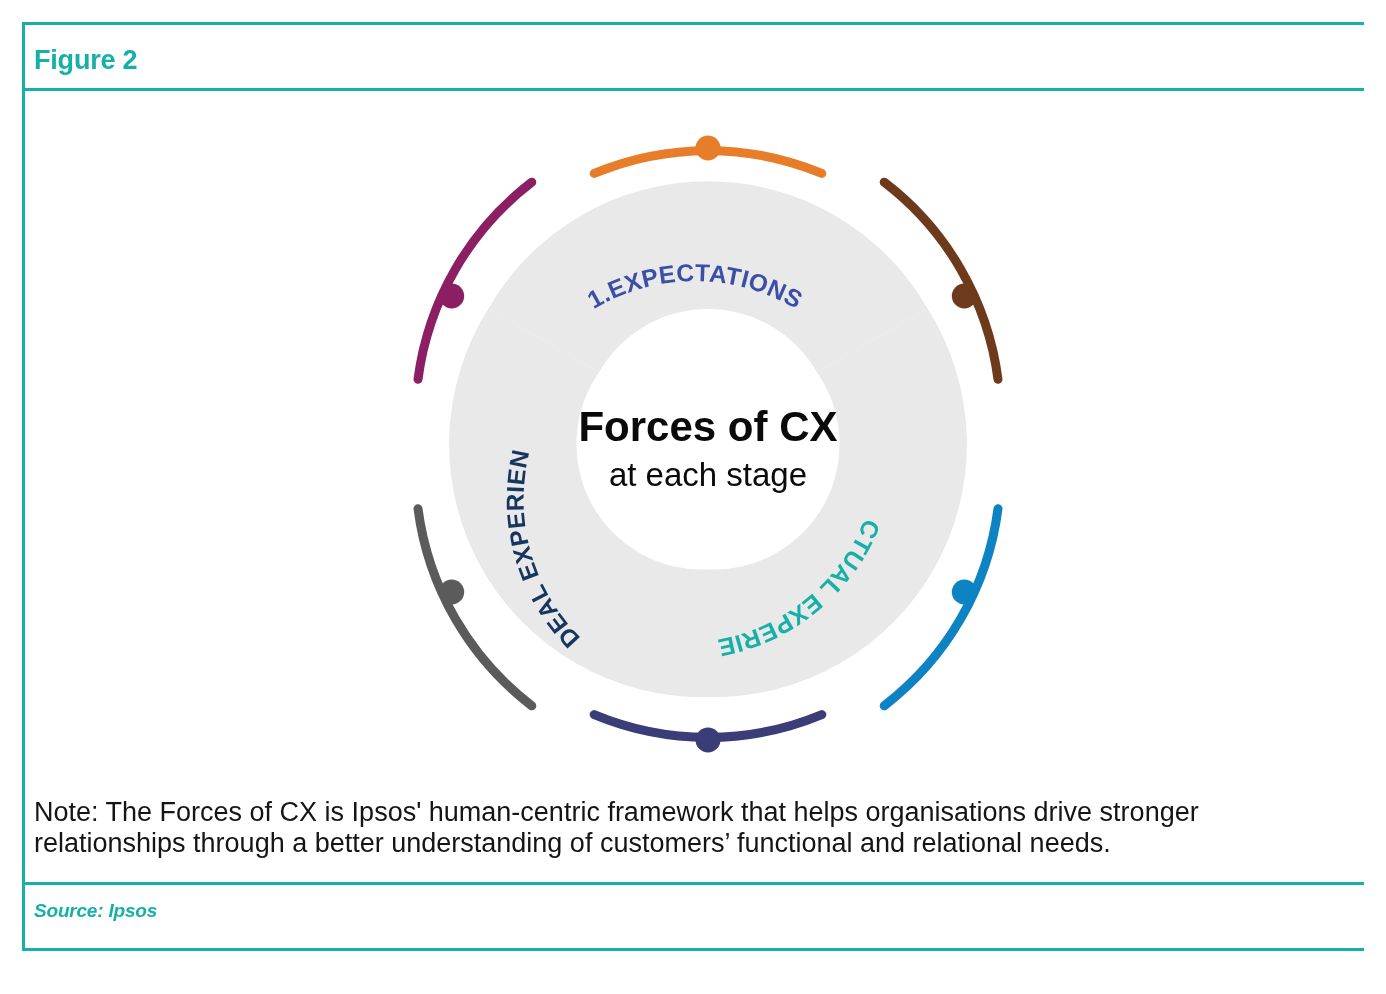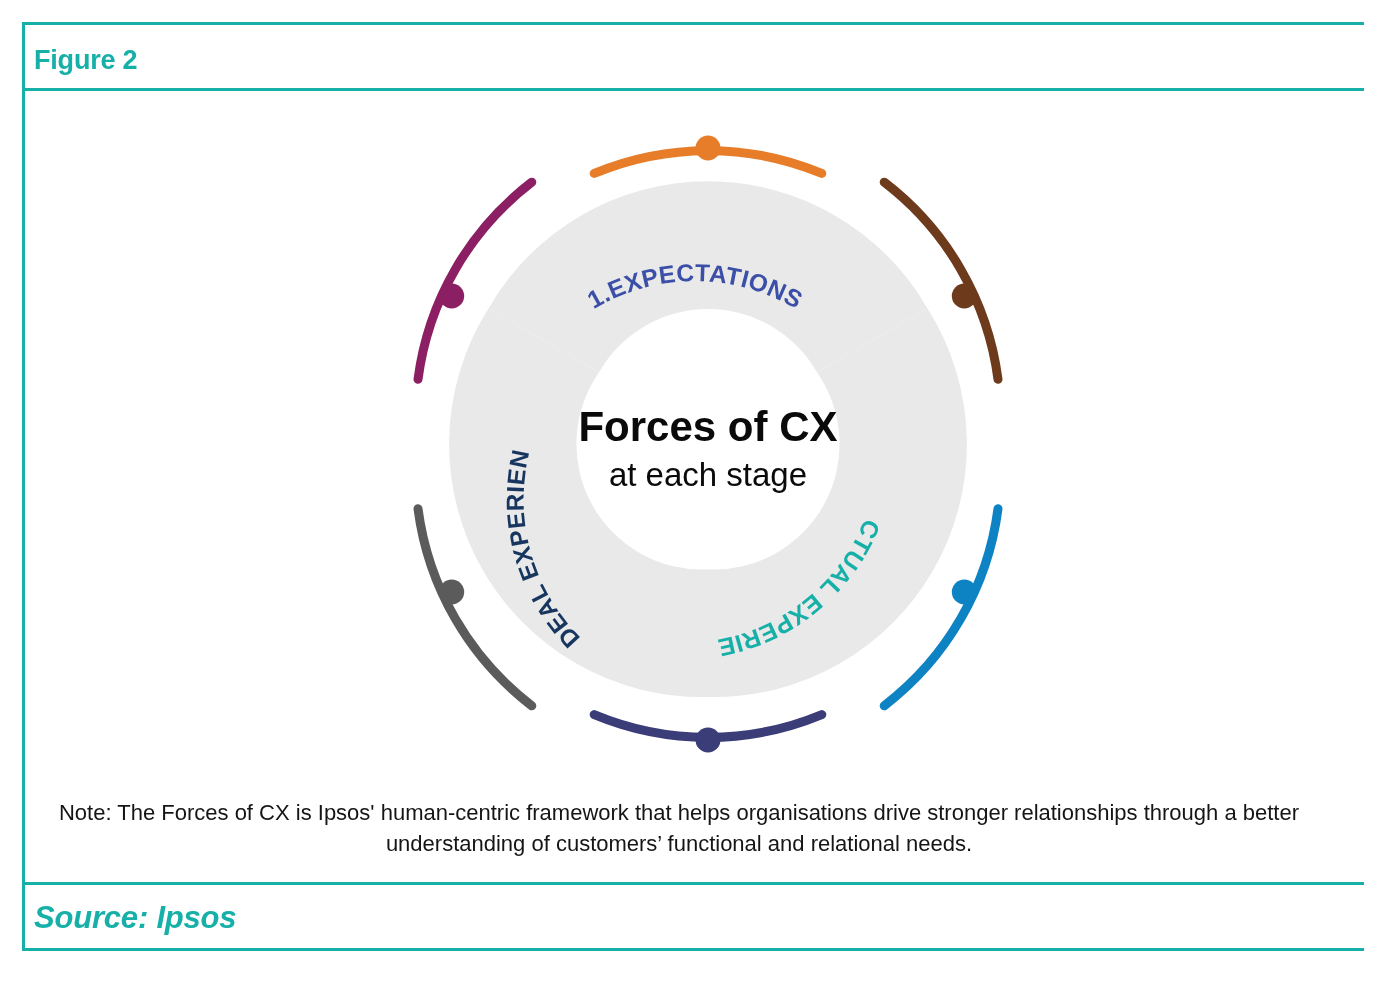--- a/index.html
+++ b/index.html
@@ -70,32 +70,31 @@
     height: 690px;
   }
   .diagram svg { display: block; }
 
   
   .note {
     position: absolute;
     left: 34px;
     top: 797px;
     width: 1290px;
-    font-size: 22px;
+    font-size: 27px;
     line-height: 31px;
     color: #151515;
-    text-align: center;
   }
 
   
   .source {
     position: absolute;
     left: 34px;
     top: 900px;
-    font-size: 31px;
+    font-size: 19px;
     font-style: italic;
     font-weight: bold;
     color: #16b0a8;
     letter-spacing: -0.2px;
   }
 </style>
 </head>
 <body>
 
 <div id="figure-root">

